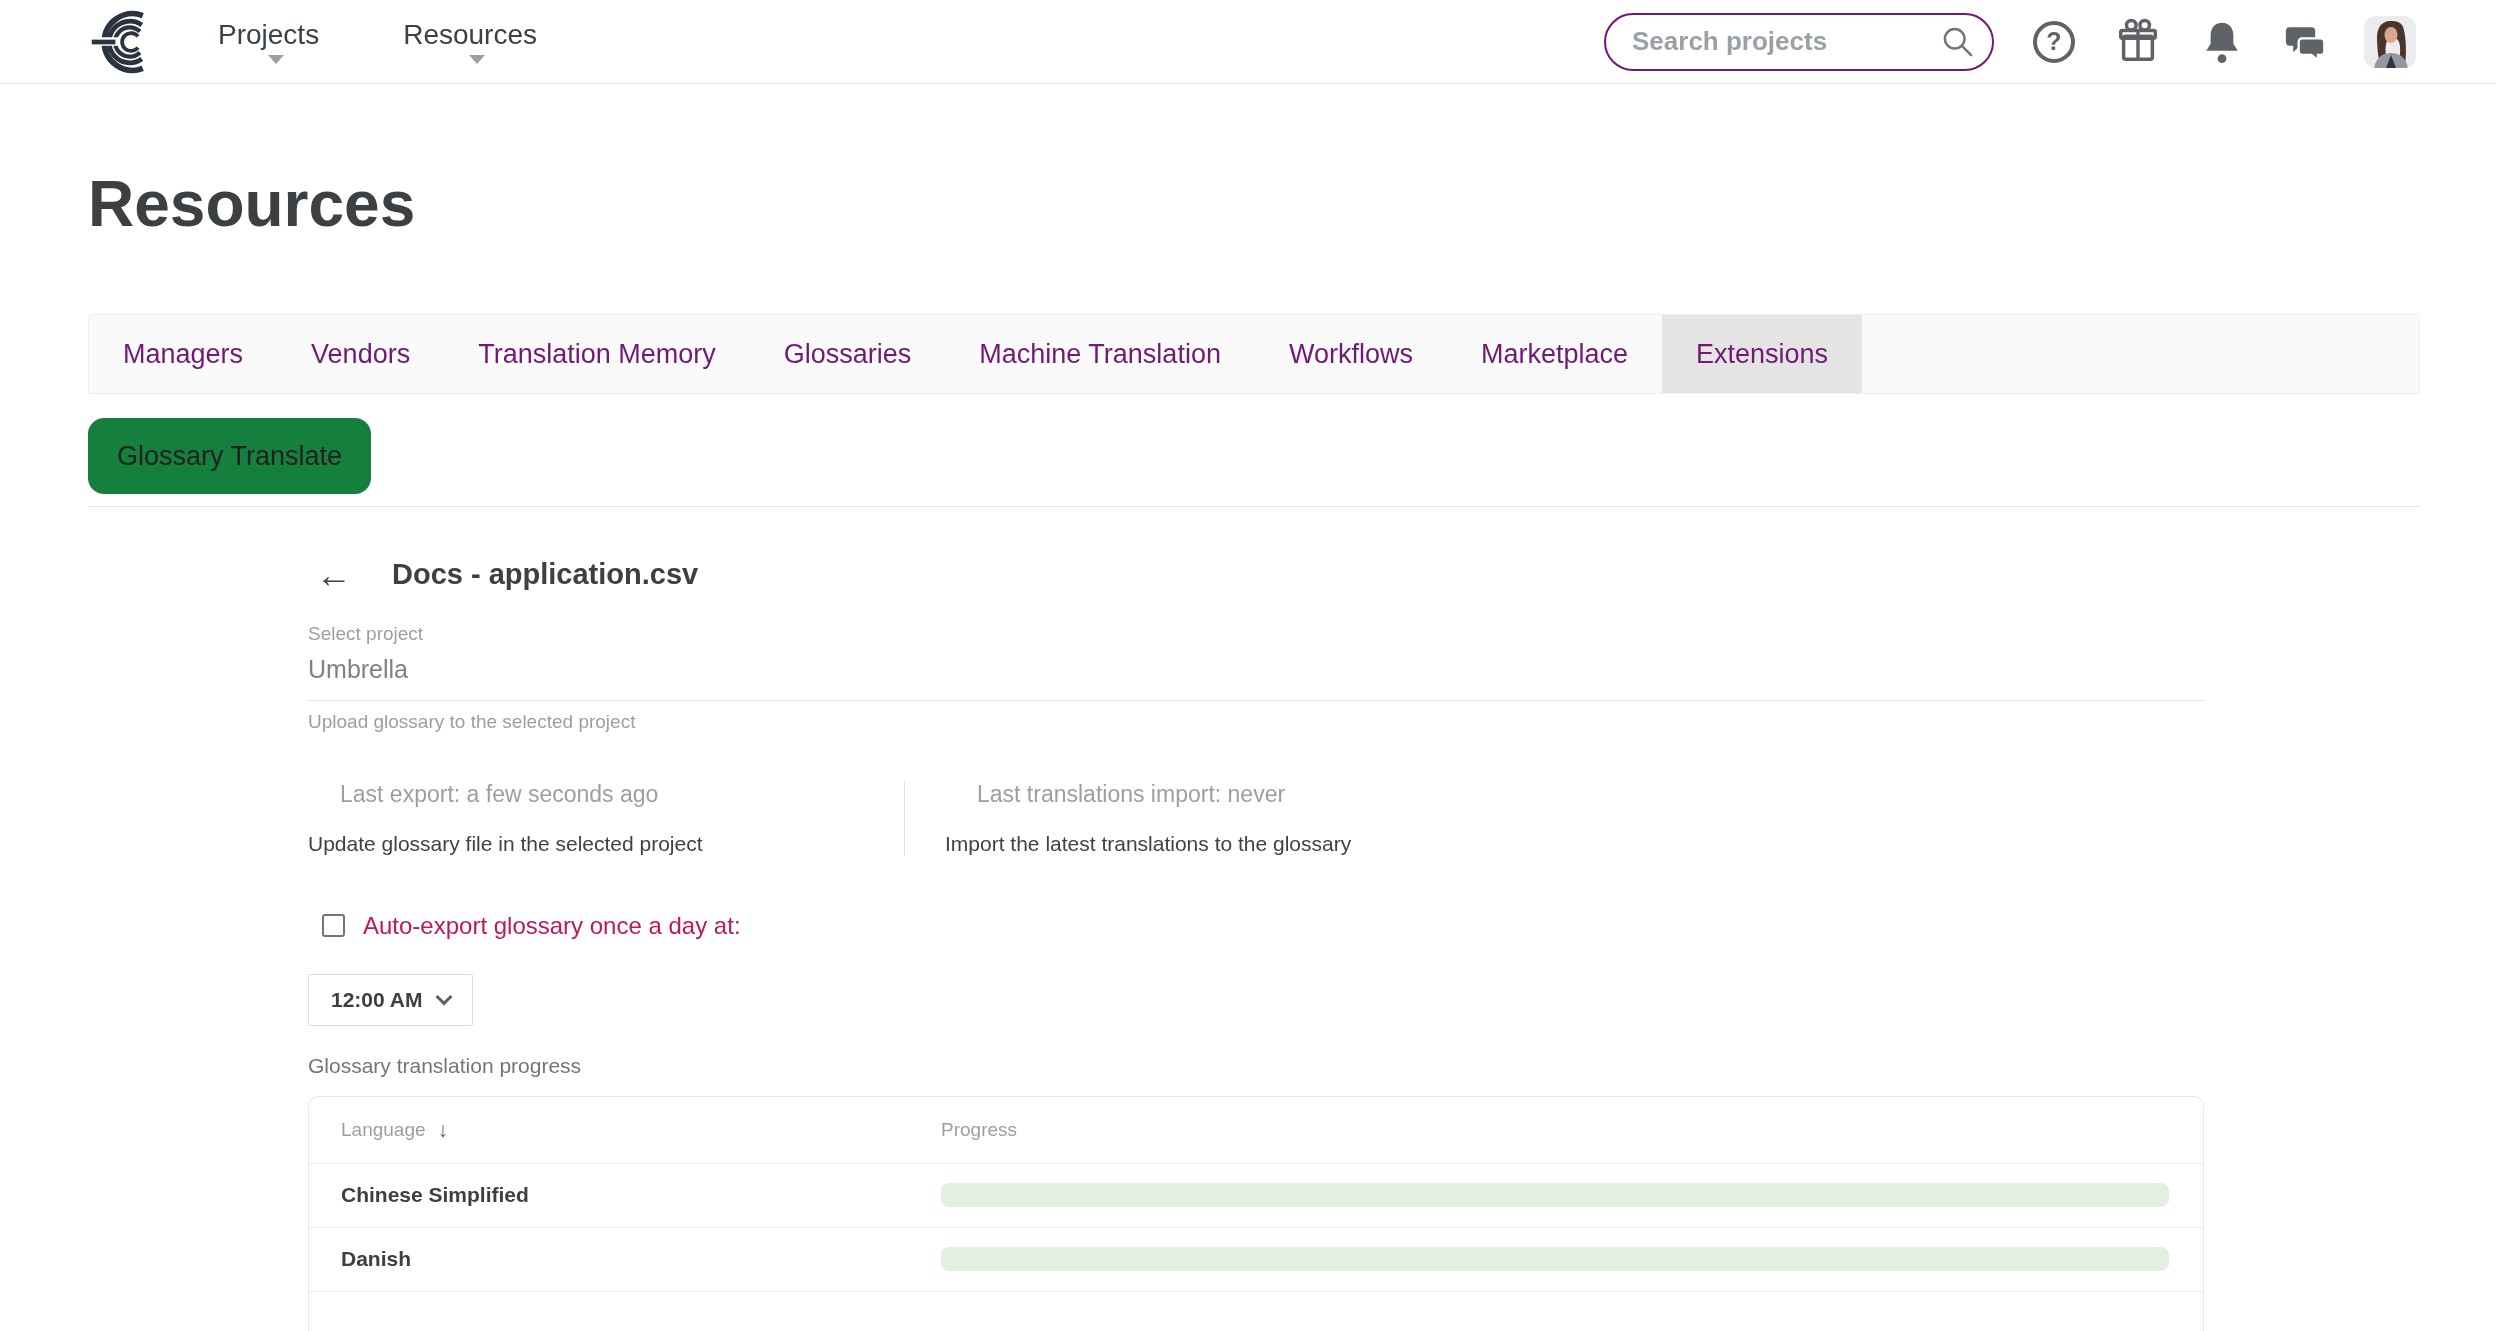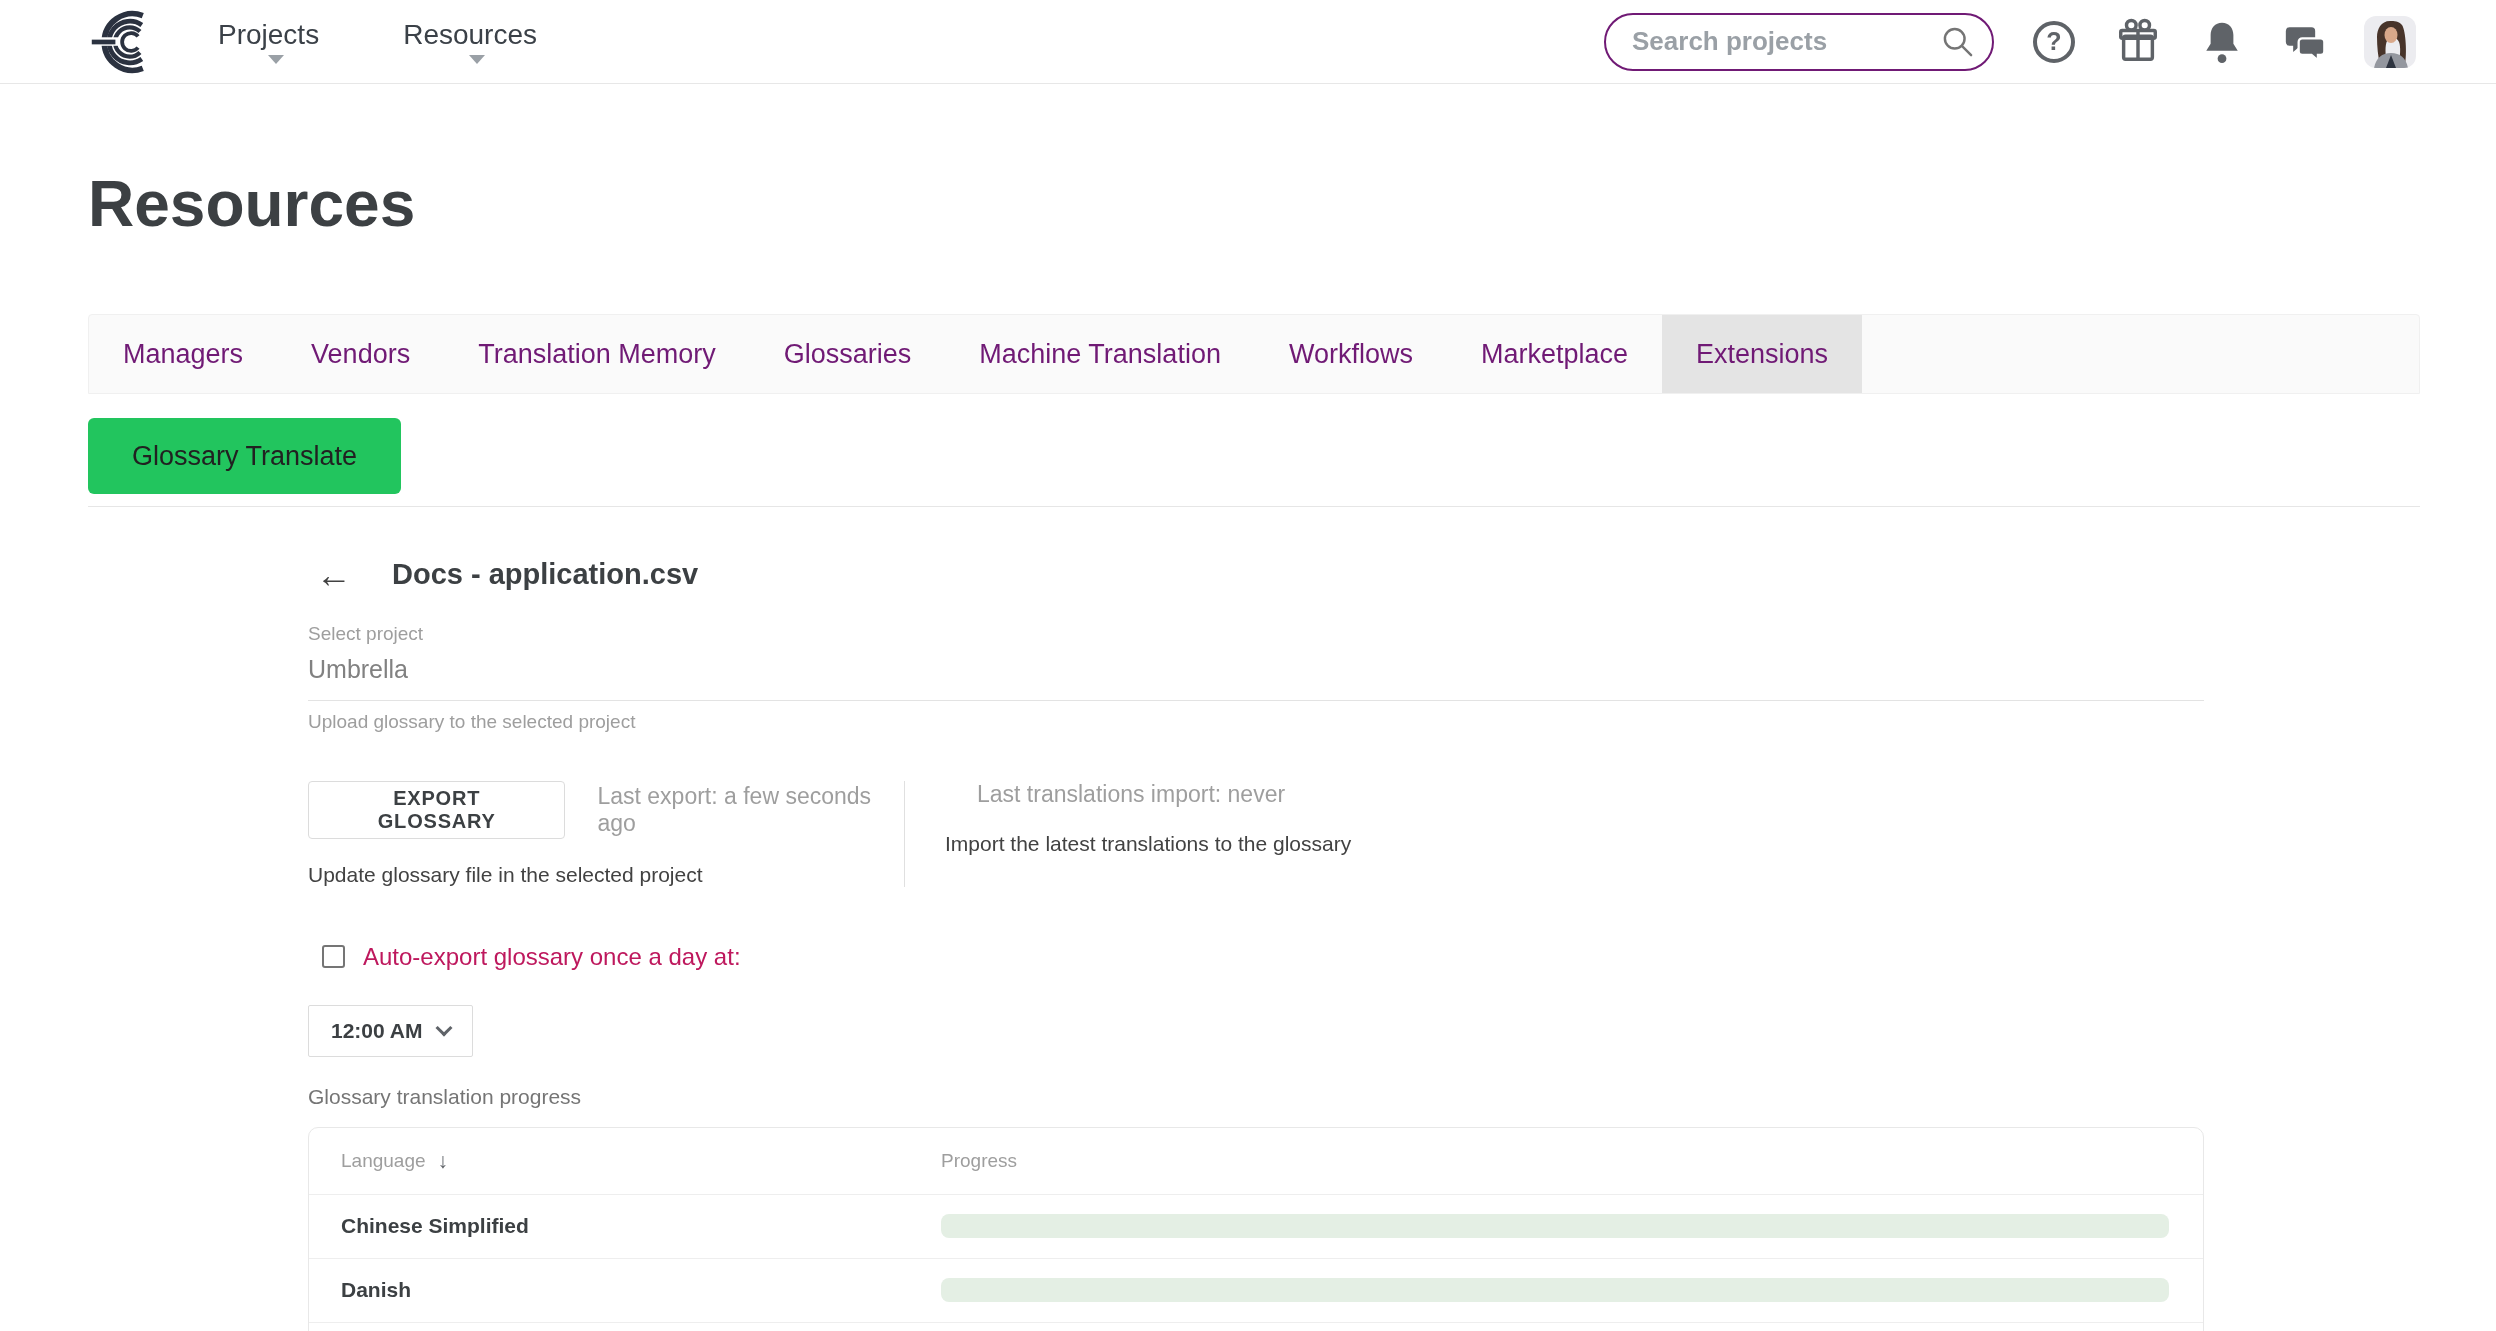--- a/index.html
+++ b/index.html
@@ -28,22 +28,22 @@
   
   main { padding:0 76px 0 88px; }
   h1.page-title { margin-top:84px; font-size:64px; font-weight:600; color:#3c4043; line-height:1.15; }
 
   .tabs { margin-top:72px; display:flex; background:#fafafa; border:1px solid #f0f0f0;
     border-radius:4px 4px 0 0; height:80px; }
   .tab { padding:0 34px; line-height:78px; font-size:27px; color:#701a75; cursor:pointer; white-space:nowrap; }
   .tab.active { background:#e4e4e4; }
 
   .subtabs { margin-top:24px; }
-  .subtab { display:inline-block; padding:0 44px; height:76px; line-height:76px;
-    background:#22c55e; border-radius:6px; font-size:27px; color:#212121; cursor:pointer; }
+  .subtab { display:inline-block; padding:0 29px; height:76px; line-height:76px;
+    background:#15803d; border-radius:16px; font-size:27px; color:#212121; cursor:pointer; }
 
   .divider { border:none; border-top:1px solid #e6e6e6; margin-top:12px; }
 
   
   .panel { margin-left:220px; width:1896px; }
   .panel-header { margin-top:50px; display:flex; align-items:center; }
   .back { font-size:36px; color:#424242; cursor:pointer; line-height:1; margin-left:8px; }
   .doc-title { font-size:29px; font-weight:bold; color:#3c4043; margin-left:40px; }
 
   .field-label { margin-top:30px; font-size:19px; color:#9e9e9e; }
@@ -186,21 +186,20 @@
       <h2 class="doc-title">Docs - application.csv</h2>
     </div>
 
     <div class="field-label">Select project</div>
     <div class="select-value">Umbrella</div>
     <div class="helper">Upload glossary to the selected project</div>
 
     <div class="actions">
       <div class="action-col left">
         <div class="action-row">
-          <button class="btn">EXPORT GLOSSARY</button>
           <span class="status">Last export: a few seconds ago</span>
         </div>
         <div class="desc">Update glossary file in the selected project</div>
       </div>
       <div class="vdivider"></div>
       <div class="action-col right">
         <div class="action-row">
           <span class="status">Last translations import: never</span>
         </div>
         <div class="desc">Import the latest translations to the glossary</div>

